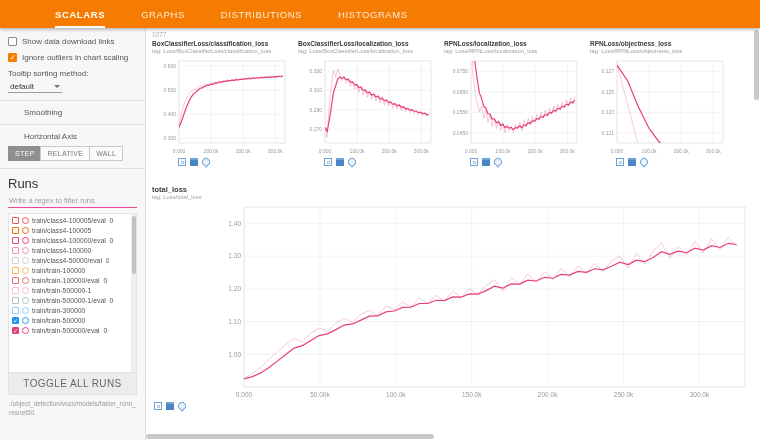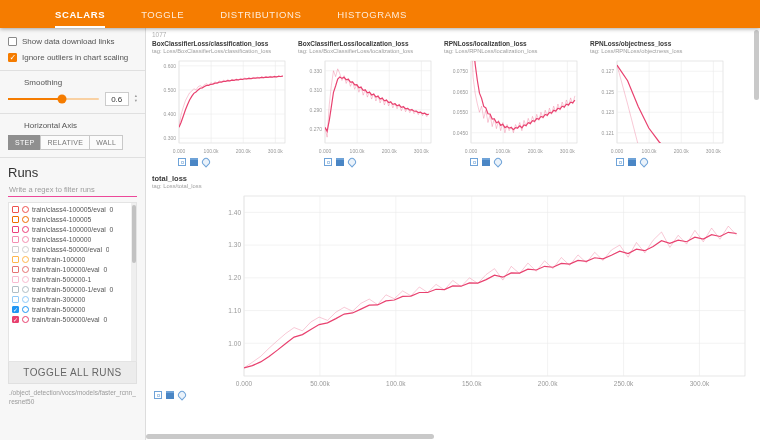--- a/index.html
+++ b/index.html
@@ -50,58 +50,53 @@
 .chart-tag{font-size:5.8px;color:#9e9e9e;white-space:nowrap;overflow:hidden;line-height:1.2;margin-bottom:1px;}
 svg{display:block;}
 svg text{font-family:"Liberation Sans",sans-serif;}
 .chart-icons{display:flex;gap:4px;align-items:center;margin:2px 0 0 26px;}
 .big-icons{margin-left:2px;}
 .icon{width:8px;height:8px;display:inline-block;cursor:pointer;}
 .icon-outline{border:1px solid #6fa3d8;position:relative;}
 .icon-outline::after{content:"";position:absolute;left:1.5px;top:1.5px;right:1.5px;bottom:1.5px;border:1px solid #aecbe8;}
 .icon-solid{background:#4a86c5;box-shadow:inset 0 2px 0 #6fa3d8;}
 .icon-pin{border:1px solid #6fa3d8;border-radius:50% 50% 50% 0;transform:rotate(-45deg);background:#eaf2fa;}
-.big-chart{margin-top:8px;}
+.big-chart{margin-top:19px;}
 .hscroll{position:absolute;left:0;bottom:1px;width:288px;height:5px;background:#c9c9c9;border-radius:3px;cursor:pointer;}
 .vscroll{position:absolute;right:1px;top:2px;width:5px;height:70px;background:#c9c9c9;border-radius:3px;cursor:pointer;}
 </style>
 </head>
 <body style="--accent: #f57c00;">
 
 <header class="topbar">
   <nav class="tabs">
     <span class="tab active">SCALARS</span>
-    <span class="tab">TOGGLE</span>
+    <span class="tab">GRAPHS</span>
     <span class="tab">DISTRIBUTIONS</span>
     <span class="tab">HISTOGRAMS</span>
   </nav>
 </header>
 
 <aside class="sidebar">
   <div class="chk-row">
     <span class="checkbox"></span>
     <span>Show data download links</span>
   </div>
   <div class="chk-row">
     <span class="checkbox checked"></span>
     <span>Ignore outliers in chart scaling</span>
   </div>
+  <div class="select-row">
+    <div class="select-label">Tooltip sorting method:</div>
+    <div class="select">
+      <span>default</span>
+    </div>
+  </div>
   <hr class="divider">
   <div class="group-label">Smoothing</div>
-  <div class="smoothing-row">
-    <div class="slider">
-      <div class="fill" style="width: 60%;"></div>
-      <div class="thumb" style="left: 60%;"></div>
-    </div>
-    <div class="smooth-val">0.6</div>
-    <div class="spin">
-        <span>▴</span>
-        <span>▾</span>
-      </div>
-  </div>
   <hr class="divider">
   <div class="group-label">Horizontal Axis</div>
   <div class="axis-btns">
     <button class="axis-btn active">STEP</button>
     <button class="axis-btn">RELATIVE</button>
     <button class="axis-btn">WALL</button>
   </div>
   <hr class="divider">
   <div class="runs-label">Runs</div>
   <input class="regex-input" placeholder="Write a regex to filter runs" style="">

